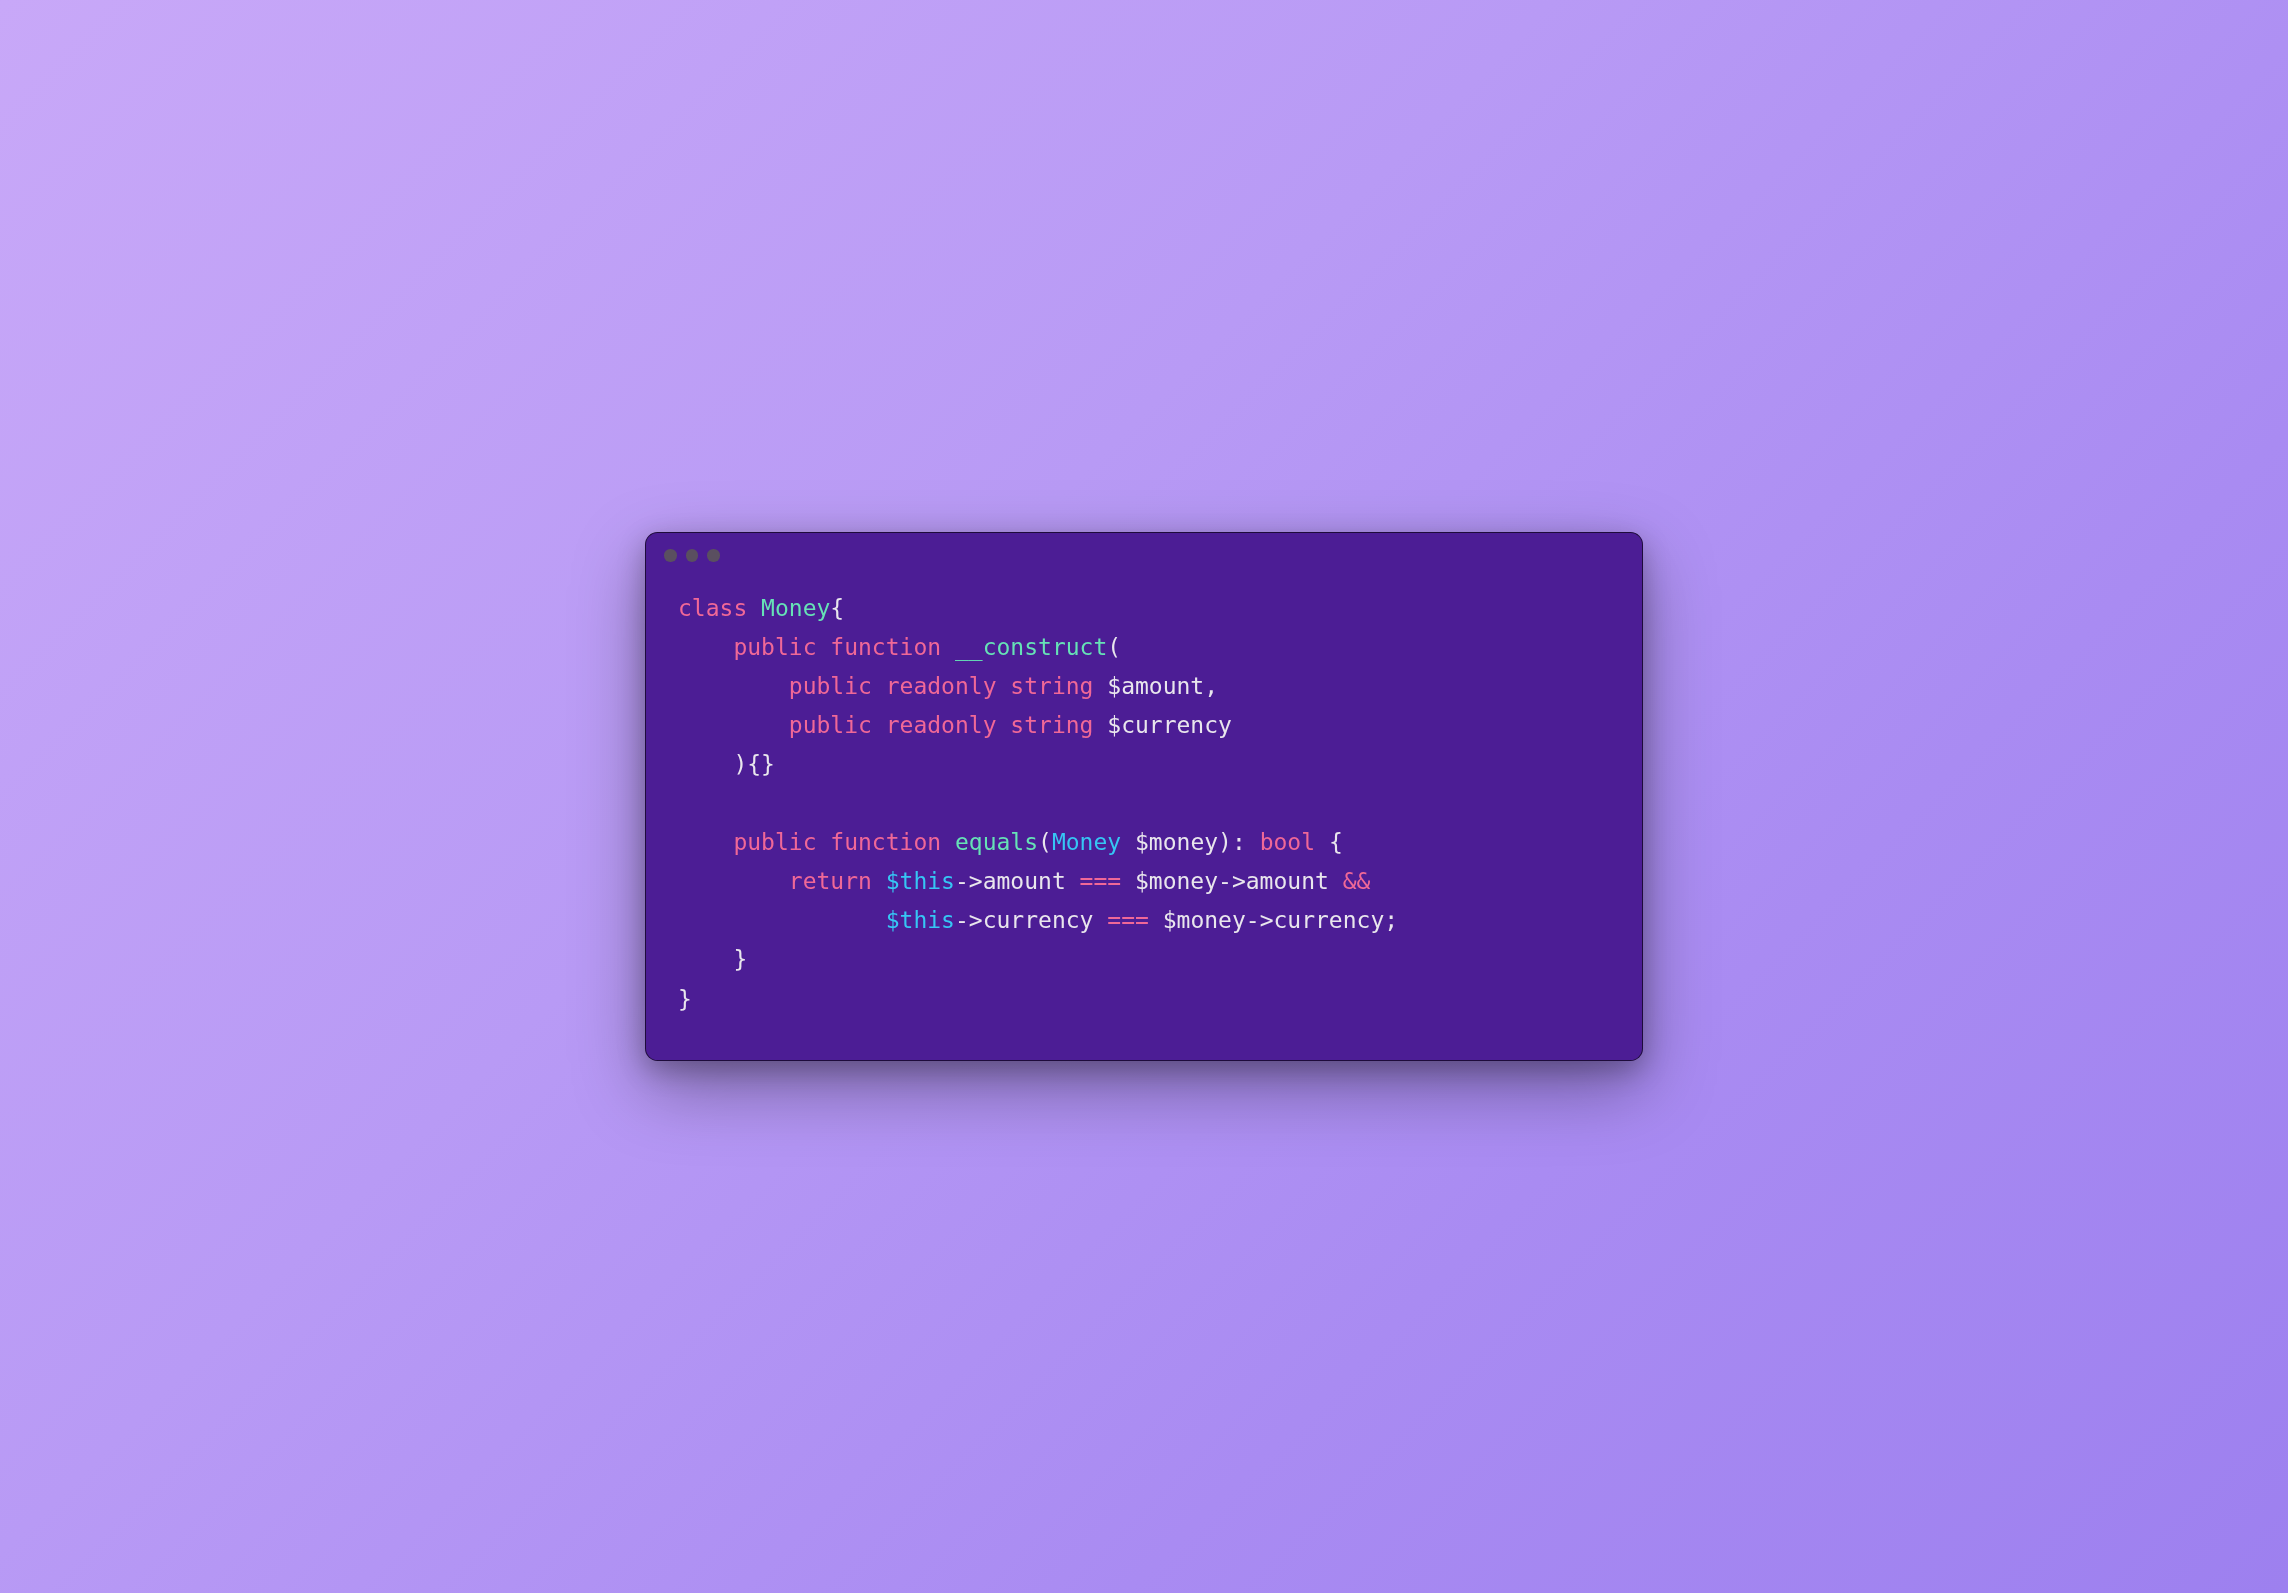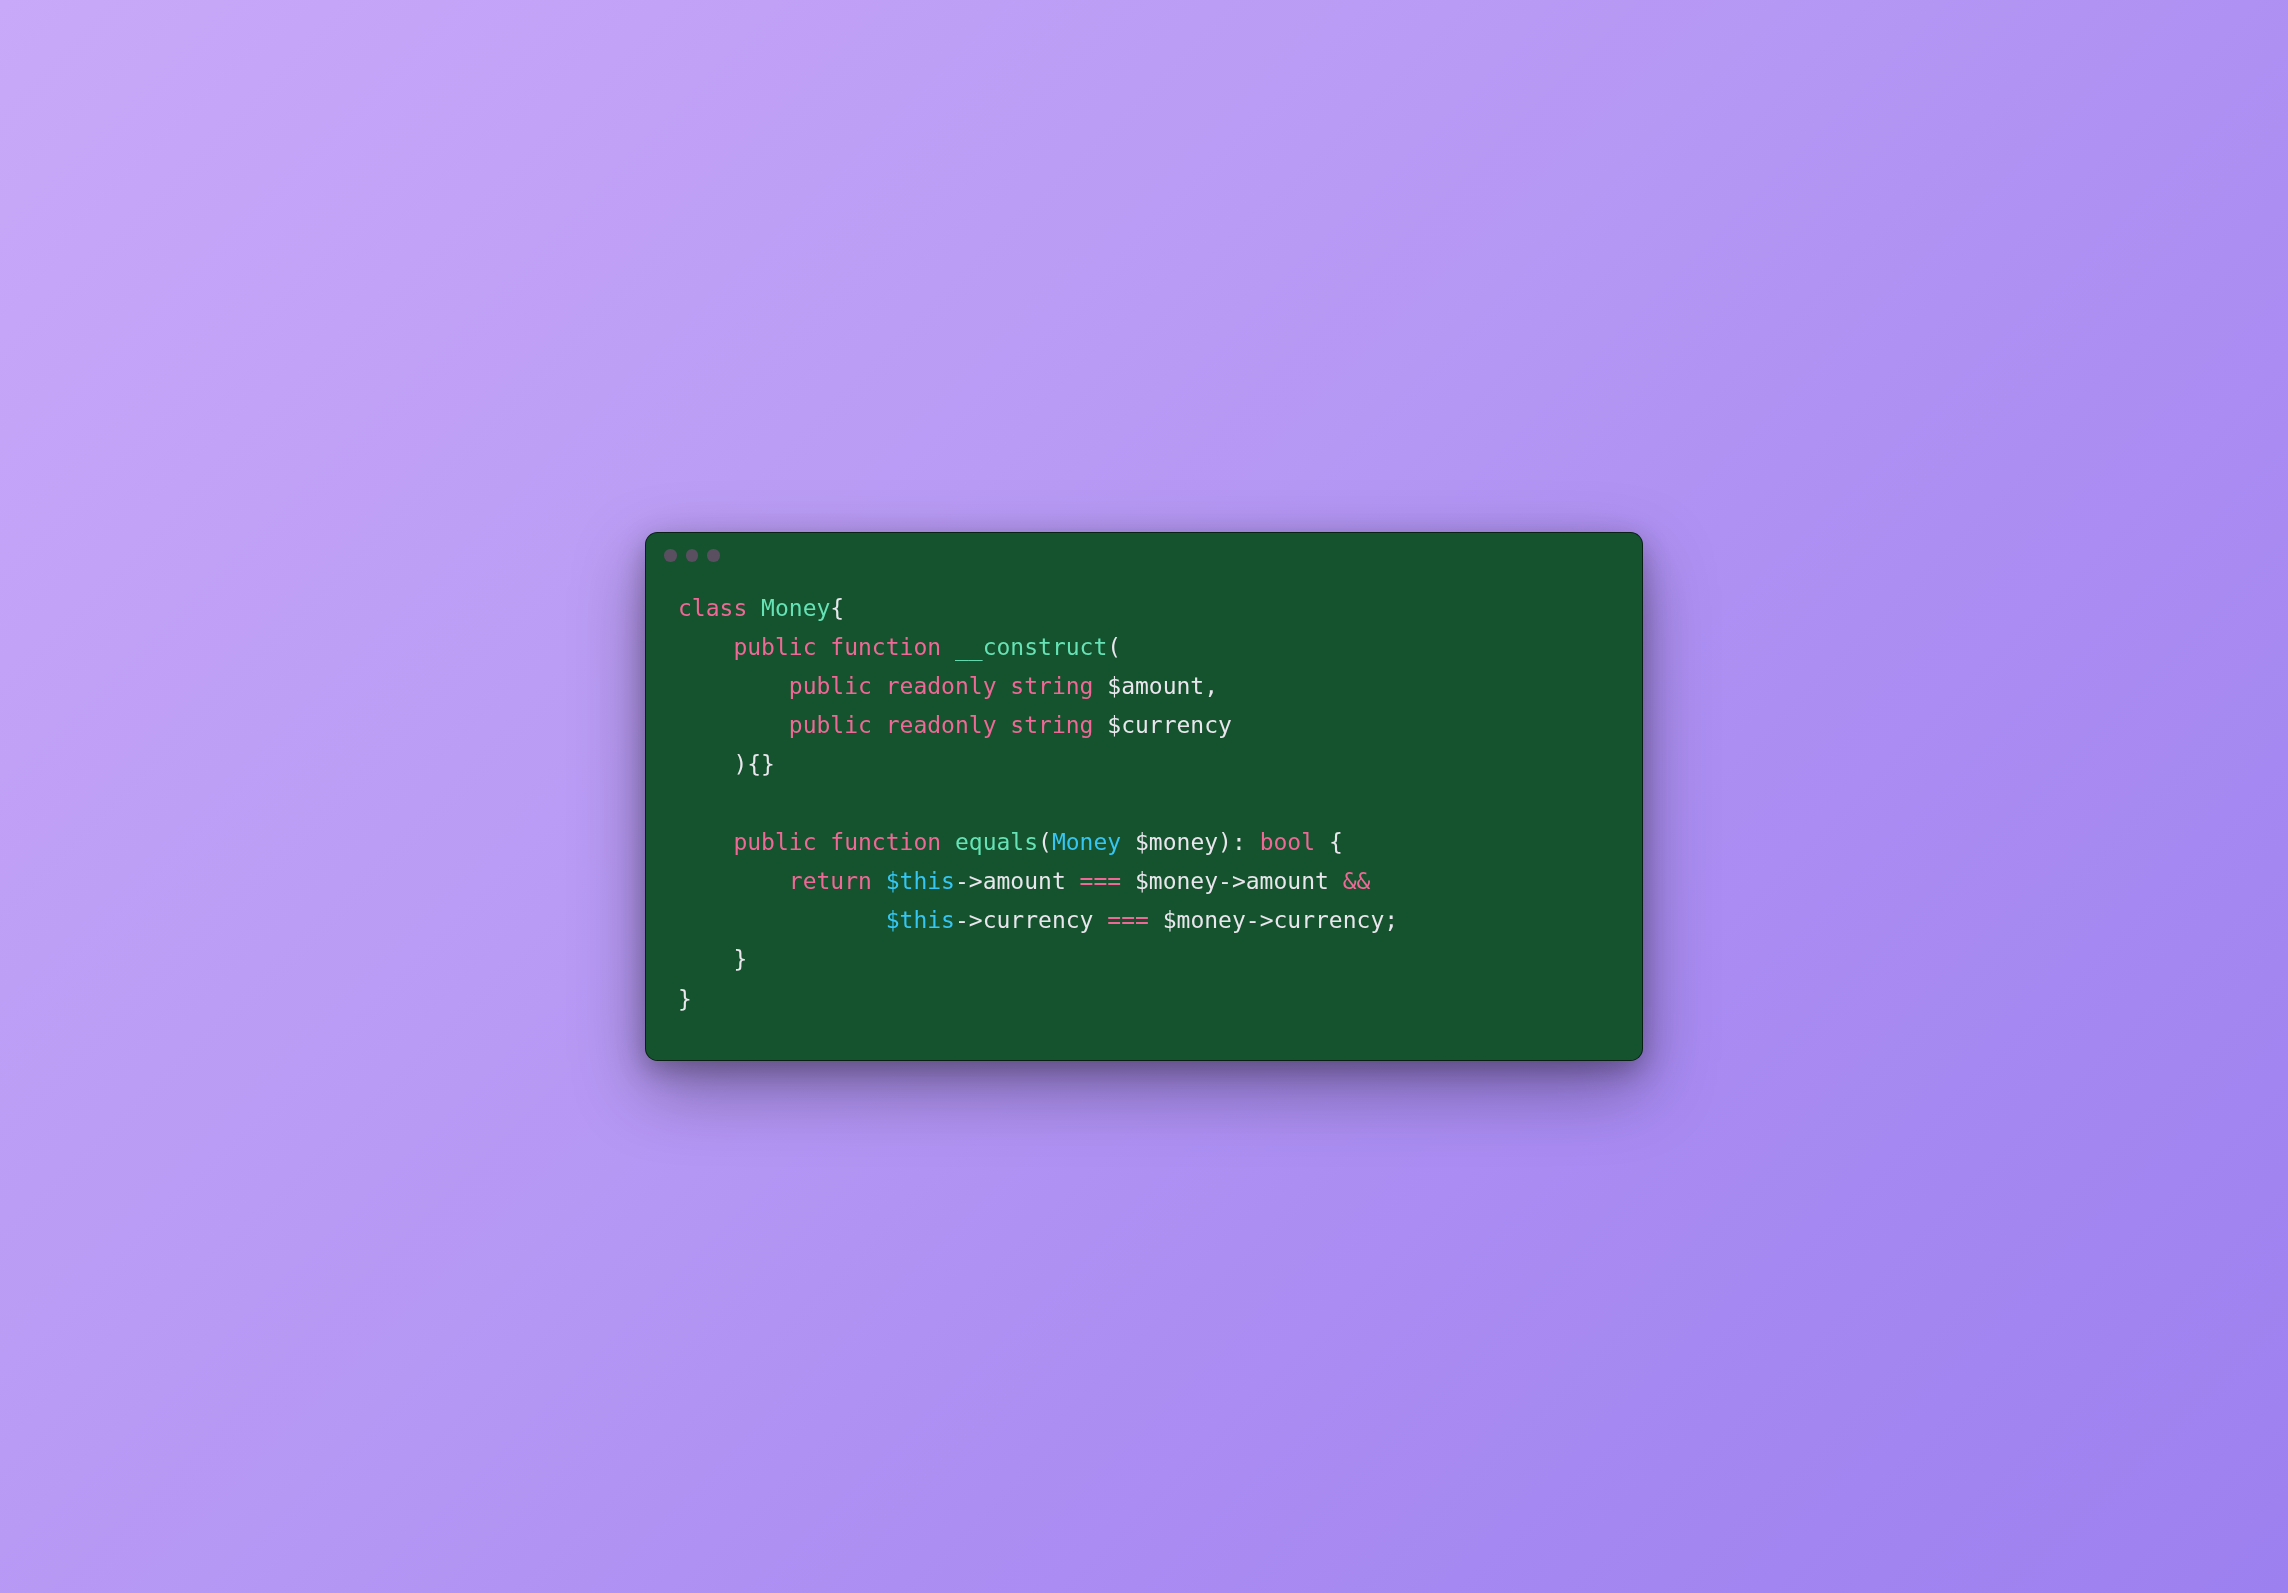--- a/index.html
+++ b/index.html
@@ -8,21 +8,21 @@
     min-height: 100vh;
     background: linear-gradient(135deg, #c8a8f8 0%, #b89af5 40%, #a98bf2 70%, #9d80ef 100%);
     display: flex;
     align-items: center;
     justify-content: center;
     font-family: ui-monospace, 'SF Mono', Menlo, Monaco, Consolas, monospace;
   }
   .window {
     width: 82%;
     max-width: 998px;
-    background: #14532d;
+    background: #4c1d95;
     border-radius: 12.5px;
     box-shadow: 0 27px 71px rgba(0,0,0,0.35), 0 9px 27px rgba(0,0,0,0.25);
     overflow: hidden;
     border: 0.9px solid rgba(0,0,0,0.6);
   }
   .titlebar {
     display: flex;
     align-items: center;
     gap: 9px;
     padding: 16px 18px 7.1px 18px;

